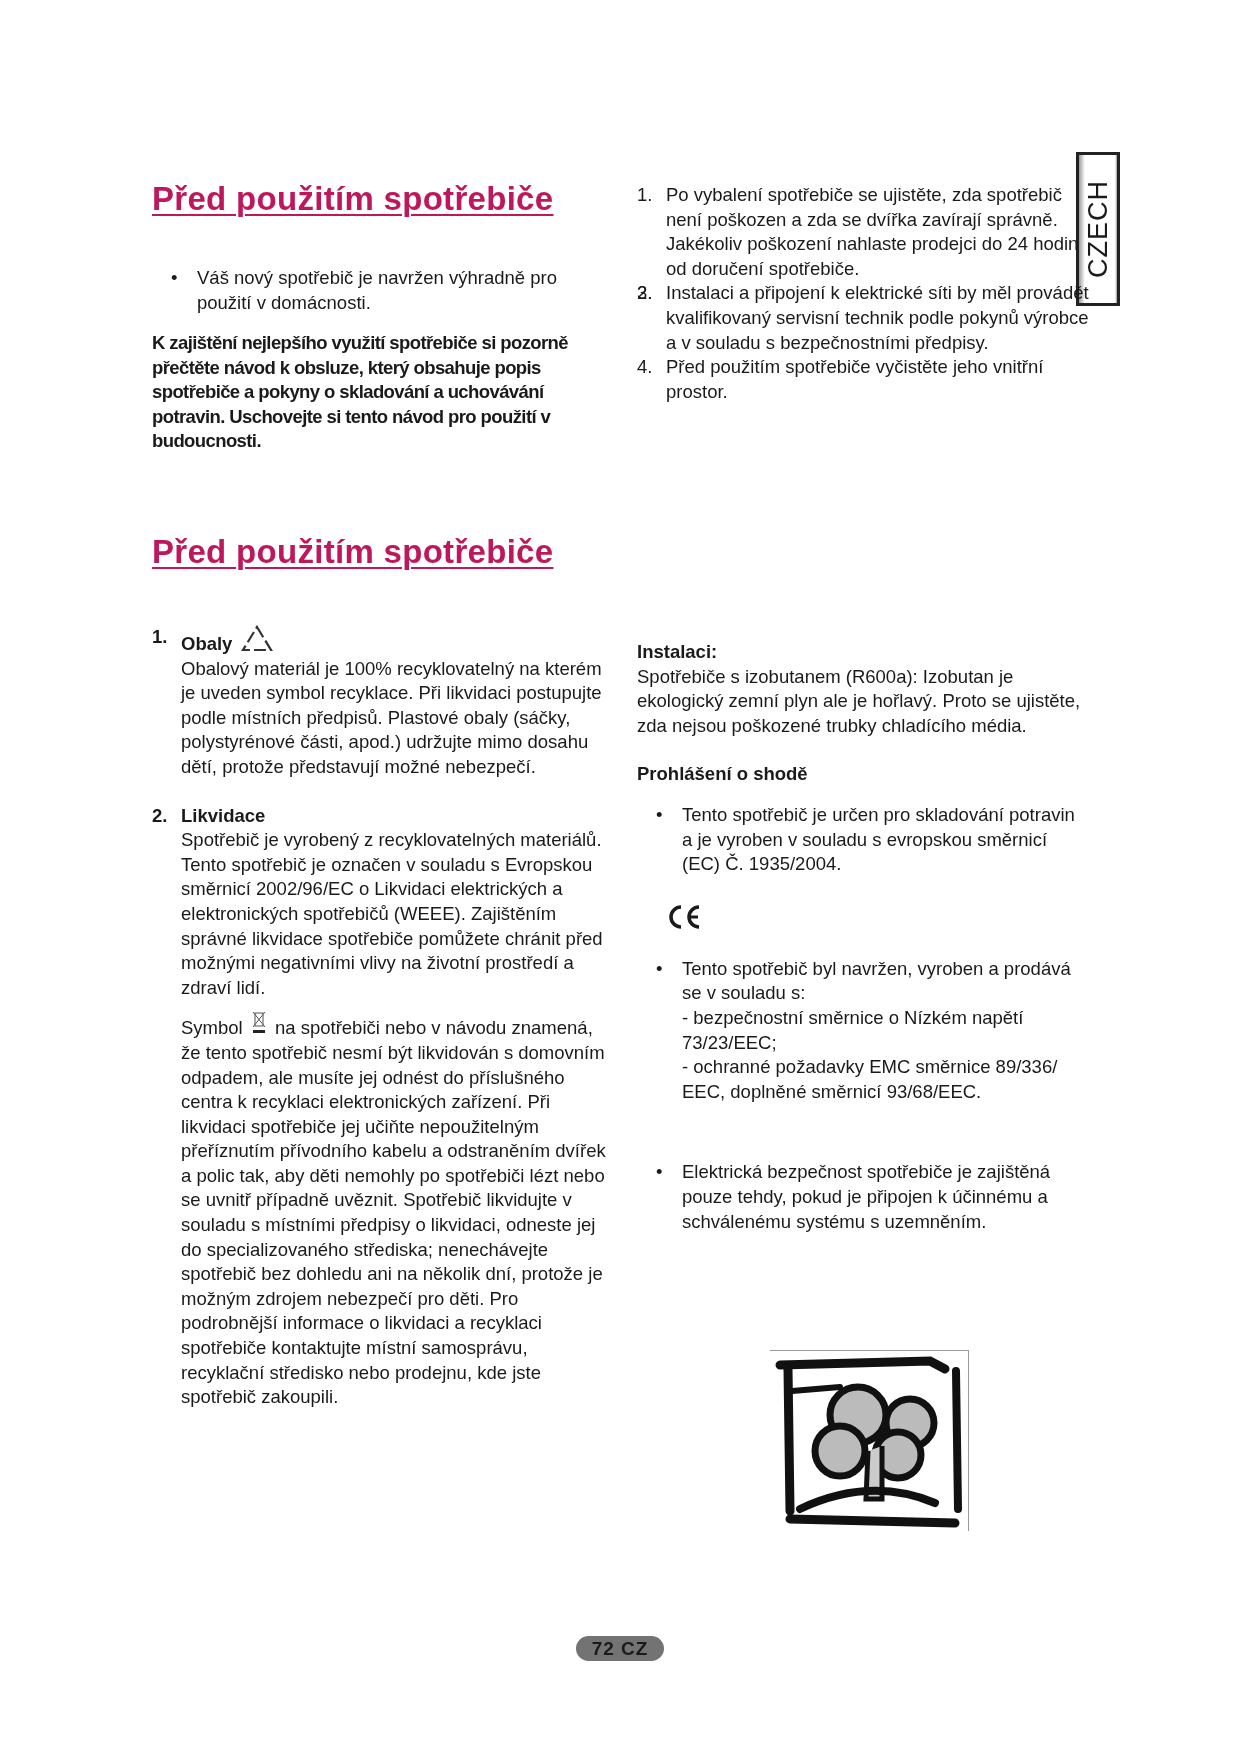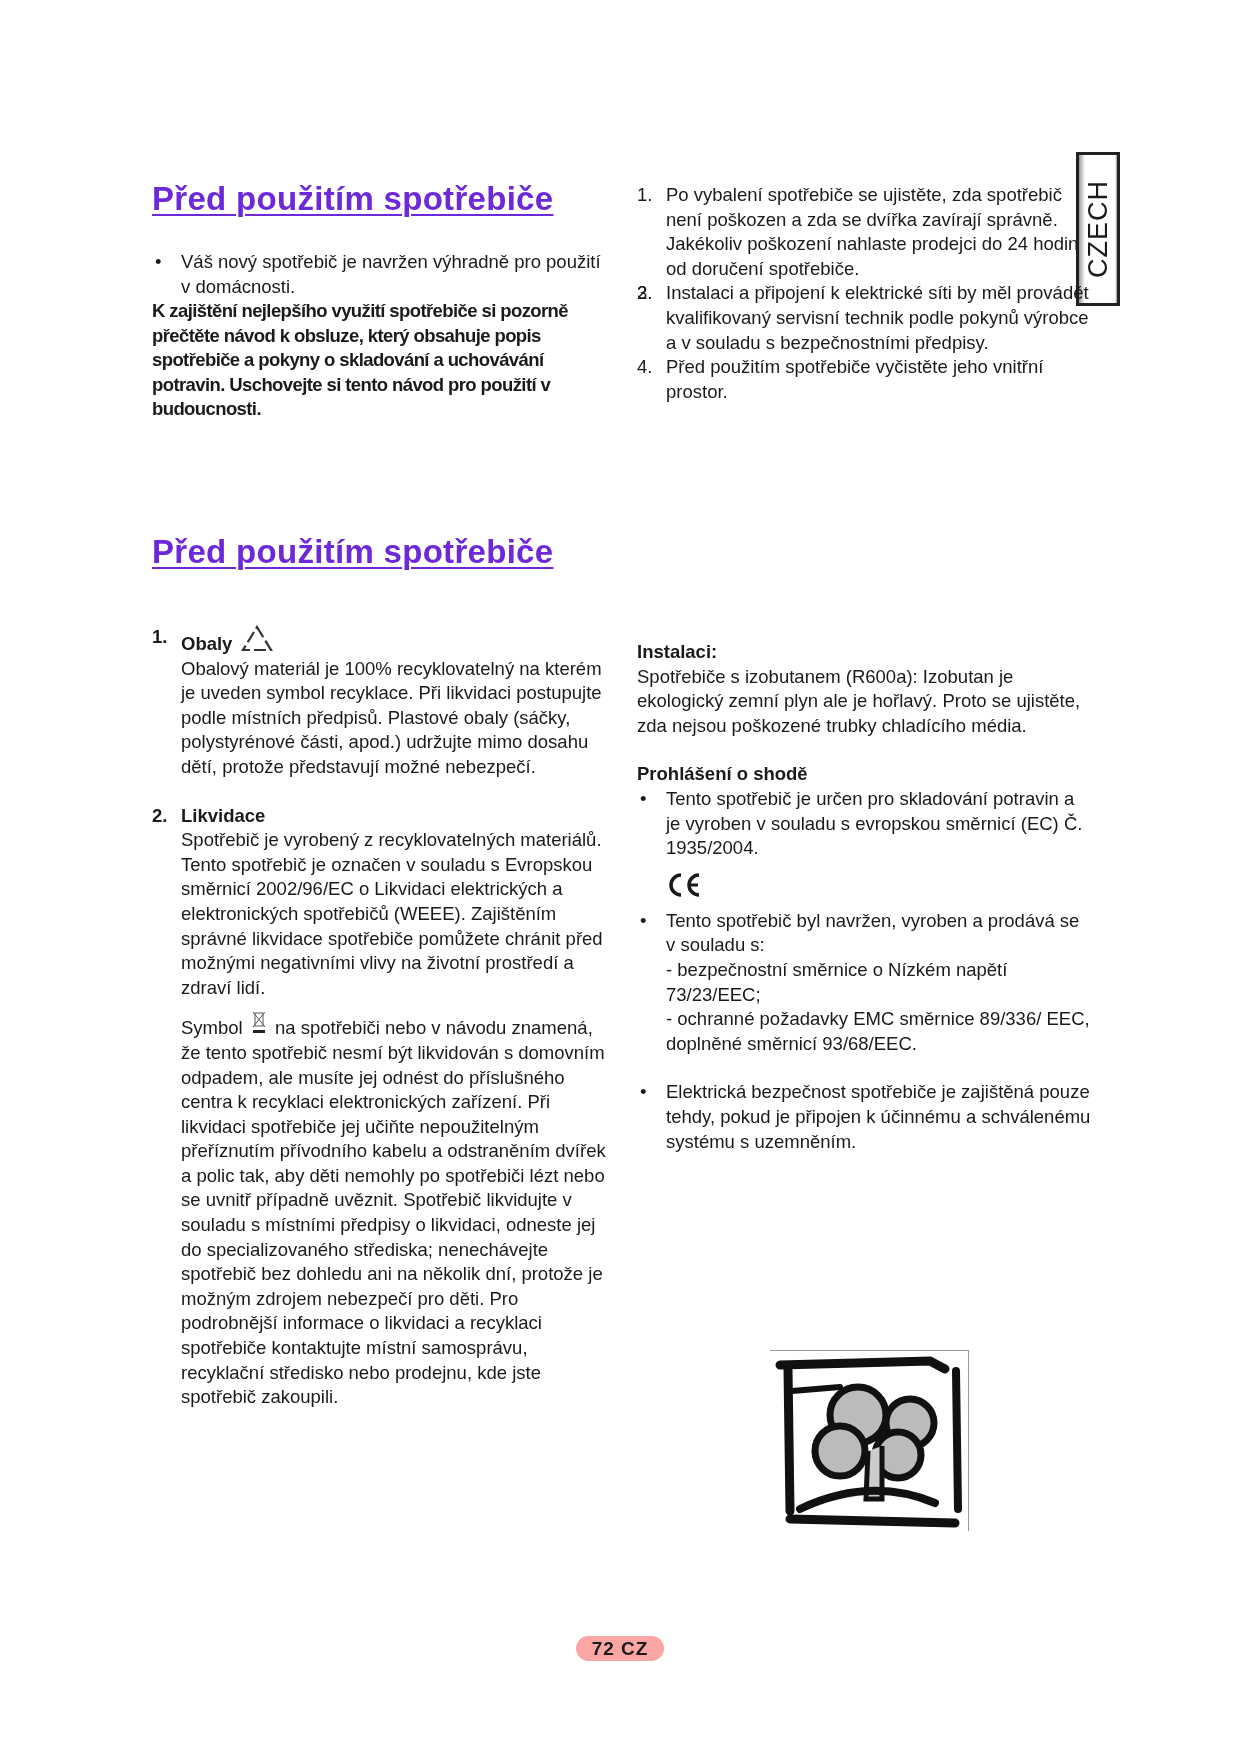--- a/index.html
+++ b/index.html
@@ -1,31 +1,31 @@
 <!DOCTYPE html>
 <html><head>
 <meta charset="utf-8">
 <style>
   html,body{margin:0;padding:0;background:#fff;}
   body{width:1242px;height:1754px;position:relative;overflow:hidden;font-family:"Liberation Sans",sans-serif;color:#1a1a1a;}
   .abs{position:absolute;}
-  h1{margin:0;font-size:33px;font-weight:bold;text-decoration:underline;text-underline-offset:4px;text-decoration-thickness:2px;color:#6d28d9;letter-spacing:0.3px;}
+  h1{margin:0;font-size:33px;font-weight:bold;text-decoration:underline;text-underline-offset:4px;text-decoration-thickness:2px;color:#be185d;letter-spacing:0.3px;}
   .txt{font-size:18.5px;line-height:24.6px;}
   .bold{font-weight:bold;}
   .tight{letter-spacing:-0.6px;}
-  ul.bul{list-style:none;margin:0;padding:0;}
+  ul.bul{list-style:none;margin:16px;padding:0;}
   ul.bul li{position:relative;padding-left:29px;}
   ul.bul li::before{content:"•";position:absolute;left:3px;top:0;}
   ol.num{list-style:none;margin:0;padding:0;}
   ol.num li{position:relative;padding-left:29px;}
   ol.num li .n{position:absolute;left:0;top:0;}
   .sec-title{font-weight:bold;}
   .lang-tab{position:absolute;left:1076px;top:152px;width:44px;height:154px;border:3px solid #222;box-sizing:border-box;background:linear-gradient(90deg,#9a9a9a 0,#fff 6px,#fff 36px,#9a9a9a 100%);}
   .lang-tab span{position:absolute;left:50%;top:50%;transform:translate(-50%,-50%) rotate(-90deg);font-size:27px;letter-spacing:1px;white-space:nowrap;}
-  .badge{position:absolute;left:576px;top:1636px;width:88px;height:25px;border-radius:13px;background:#fca5a5;font-weight:bold;font-size:19px;text-align:center;line-height:25px;letter-spacing:1px;}
+  .badge{position:absolute;left:576px;top:1636px;width:88px;height:25px;border-radius:13px;background:#737373;font-weight:bold;font-size:19px;text-align:center;line-height:25px;letter-spacing:1px;}
   .gap{height:24px;}
   .gap-s{height:10px;}
 </style>
 </head>
 <body>
 
 <div class="lang-tab">
   <span>CZECH</span>
 </div>
 

